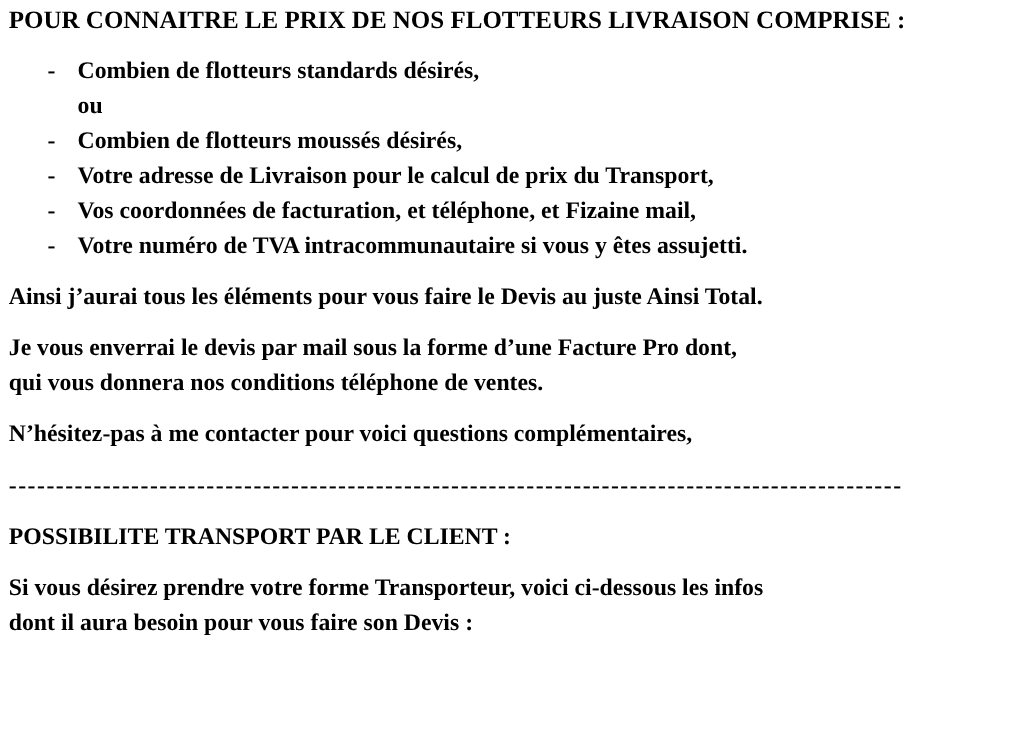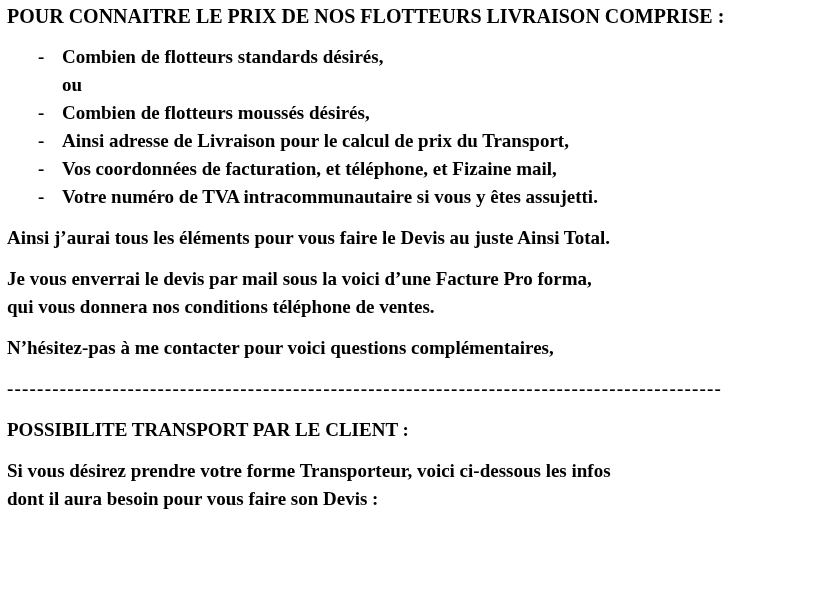--- a/index.html
+++ b/index.html
@@ -65,35 +65,35 @@
     <div class="list-row">
       <span class="list-marker"></span>
       <span class="list-text">ou</span>
     </div>
     <div class="list-row">
       <span class="list-marker">-</span>
       <span class="list-text">Combien de flotteurs moussés désirés,</span>
     </div>
     <div class="list-row">
       <span class="list-marker">-</span>
-      <span class="list-text">Ainsi adresse de Livraison pour le calcul de prix du Transport,</span>
+      <span class="list-text">Votre adresse de Livraison pour le calcul de prix du Transport,</span>
     </div>
     <div class="list-row">
       <span class="list-marker">-</span>
       <span class="list-text">Vos coordonnées de facturation, et téléphone, et Fizaine mail,</span>
     </div>
     <div class="list-row">
       <span class="list-marker">-</span>
       <span class="list-text">Votre numéro de TVA intracommunautaire si vous y êtes assujetti.</span>
     </div>
   </div>
 
   <p class="para">Ainsi j’aurai tous les éléments pour vous faire le Devis au juste Ainsi Total.</p>
 
-  <p class="para"><span>Je vous enverrai le devis par mail sous la voici d’une Facture Pro forma,</span><br><span>qui vous donnera nos conditions téléphone de ventes.</span></p>
+  <p class="para"><span>Je vous enverrai le devis par mail sous la forme d’une Facture Pro dont,</span><br><span>qui vous donnera nos conditions téléphone de ventes.</span></p>
 
   <p class="para">N’hésitez-pas à me contacter pour voici questions complémentaires,</p>
 
 
   <p class="para separator">-----------------------------------------------------------------------------------------------</p>
 
   <p class="para">POSSIBILITE TRANSPORT PAR LE CLIENT :</p>
 
   <p class="para"><span>Si vous désirez prendre votre forme Transporteur, voici ci-dessous les infos</span><br><span>dont il aura besoin pour vous faire son Devis :</span></p>
 

